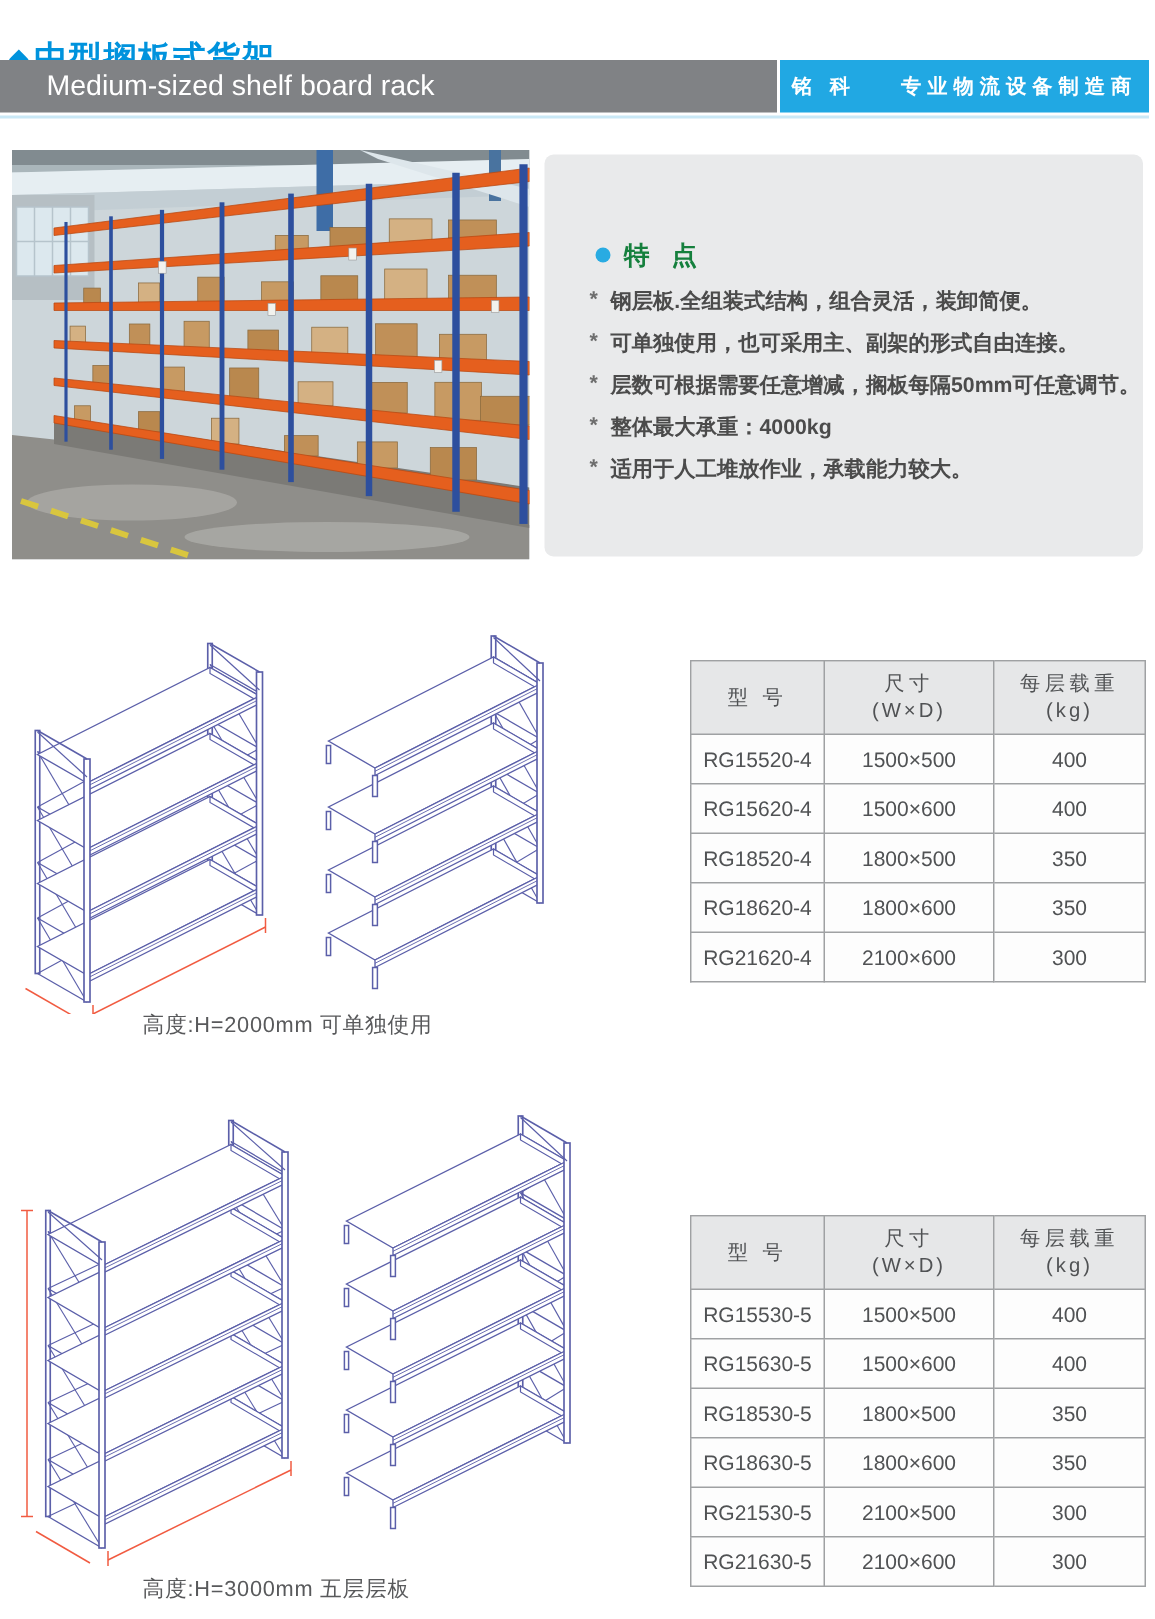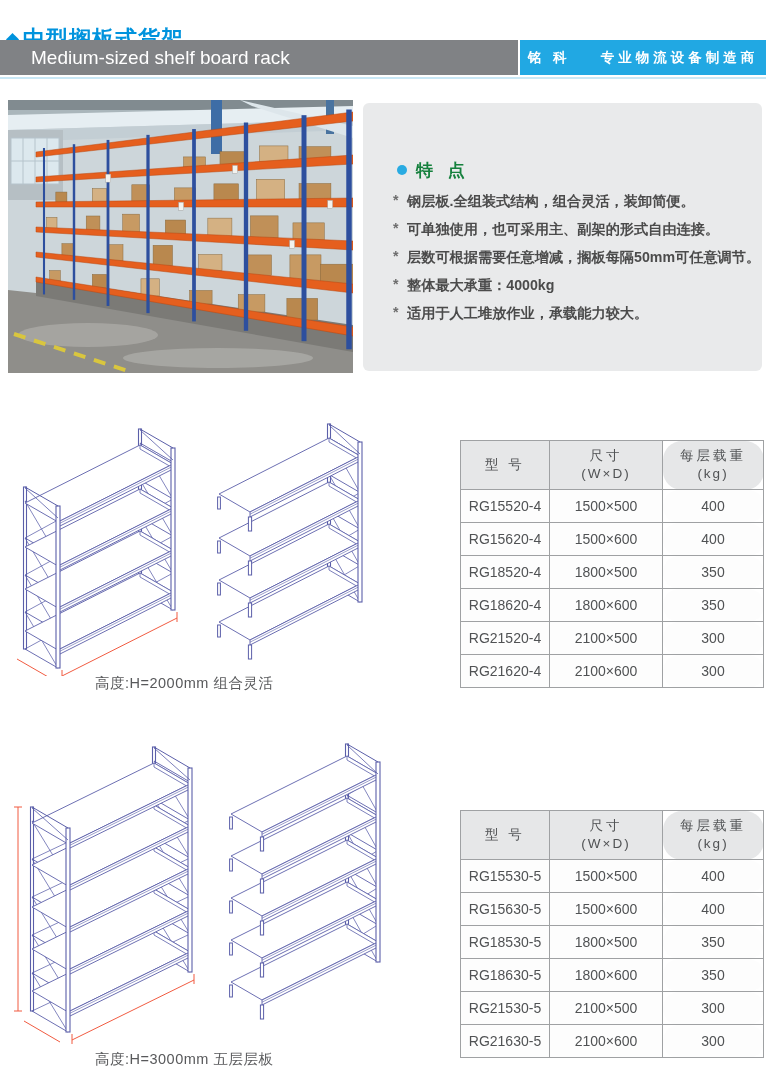--- a/index.html
+++ b/index.html
@@ -30,21 +30,21 @@
   #cap2{top:1050px;}
   .spec-table{position:absolute;left:460px;}
   #table1{top:440px;}
   #table2{top:810px;}
   .spec-table table{border-collapse:collapse;}
   .spec-table th,.spec-table td{border:1px solid #9fa1a3;text-align:center;color:#505254;font-weight:400;}
   .spec-table th{background:#e6e7e8;height:46px;font-size:13.5px;line-height:1.3;}
   .spec-table td{height:30px;font-size:14px;background:#fdfdfd;}
   .spec-table th:nth-child(1),.spec-table td:nth-child(1){width:86px;margin-left:28px;}
   .spec-table th:nth-child(2),.spec-table td:nth-child(2){width:110px;}
-  .spec-table th:nth-child(3),.spec-table td:nth-child(3){width:98px;border-radius:19px;}
+  .spec-table th:nth-child(3),.spec-table td:nth-child(3){width:98px;}
   .spec-table .l1{letter-spacing:3px;}
   .spec-table .l2{letter-spacing:2px;}
 </style>
 </head>
 <body>
 
 <div id="page">
   <div class="title-row">
     <span class="diamond">◆</span><span class="title-text">中型搁板式货架</span>
   </div>
@@ -236,21 +236,21 @@
         <polygon points="360,38 329,20 329,24 360,42" fill="#fff" stroke="#5b5fa9" stroke-width="0.8"></polygon>
         <polygon points="250,94 360,38 360,43 250,99" fill="#fff" stroke="#5b5fa9" stroke-width="0.9"></polygon>
         <line x1="250" y1="96.2" x2="360" y2="40.2" stroke="#5b5fa9" stroke-width="0.6"></line>
         <rect x="248.4" y="99" width="3.2" height="14" fill="#fff" stroke="#5b5fa9" stroke-width="1"></rect>
         <rect x="217.6" y="79" width="2.8" height="12" fill="#fff" stroke="#5b5fa9" stroke-width="1"></rect>
         <rect x="358" y="24" width="4" height="160" fill="#fff" stroke="#5b5fa9" stroke-width="1.1"></rect>
         <line x1="360" y1="24" x2="329" y2="6" stroke="#5b5fa9" stroke-width="1"></line>
         <line x1="360" y1="36" x2="329" y2="7" stroke="#5b5fa9" stroke-width="0.8"></line>
       </g>
     </svg>
-  <div class="caption" id="cap1">高度:H=2000mm  组合灵活</div>
+  <div class="caption" id="cap1">高度:H=2000mm  可单独使用</div>
   <div id="table1" class="spec-table">
       <table>
         <tbody>
           <tr>
             <th>
               <div class="l1">型 号</div>
             </th>
             <th>
               <div class="l1">尺寸</div>
               <div class="l2">(W×D)</div>
@@ -272,25 +272,20 @@
           </tr>
           <tr>
             <td>RG18520-4</td>
             <td>1800×500</td>
             <td>350</td>
           </tr>
           <tr>
             <td>RG18620-4</td>
             <td>1800×600</td>
             <td>350</td>
-          </tr>
-          <tr>
-            <td>RG21520-4</td>
-            <td>2100×500</td>
-            <td>300</td>
           </tr>
           <tr>
             <td>RG21620-4</td>
             <td>2100×600</td>
             <td>300</td>
           </tr>
         </tbody>
       </table>
     </div>
 

